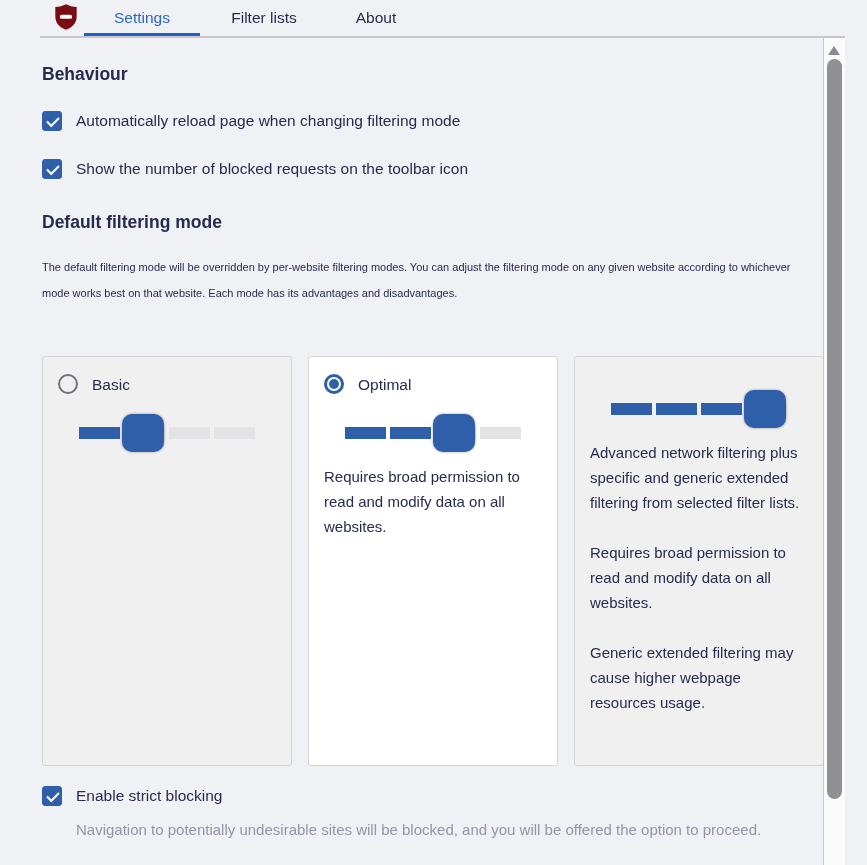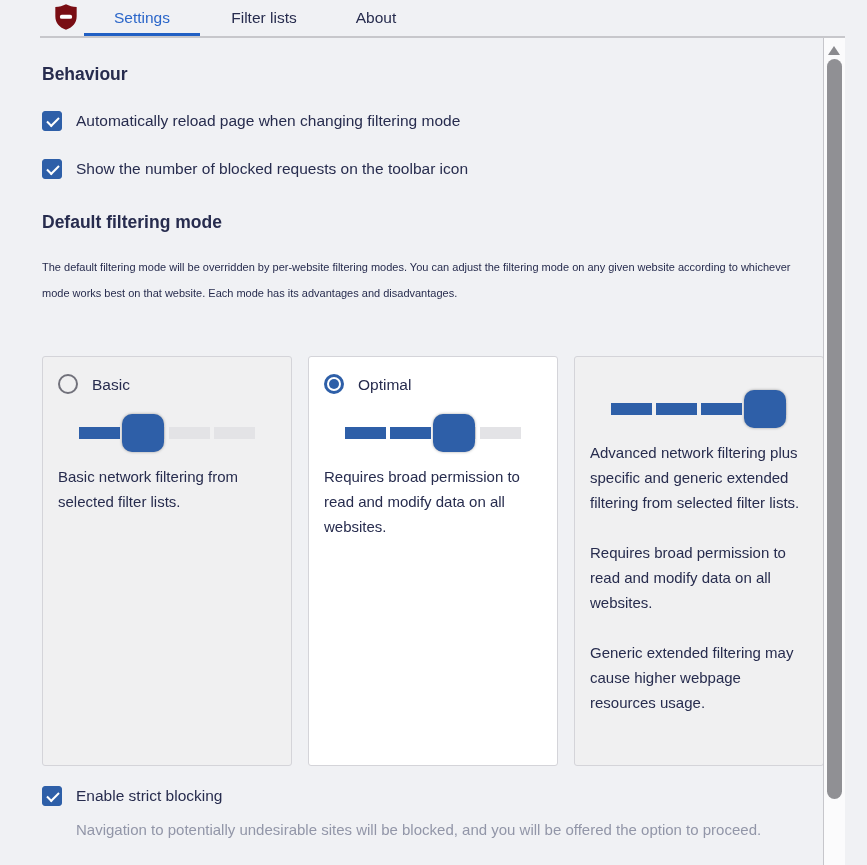--- a/index.html
+++ b/index.html
@@ -124,21 +124,20 @@
         <span class="card-title">Basic</span>
       </div>
       <div class="mode-slider">
           <div class="seg fill"></div>
           <div class="seg under"></div>
           <div class="seg empty"></div>
           <div class="seg empty"></div>
           <div class="thumb" style="left: 43px;"></div>
         </div>
       <div class="card-body">
-        <p>Basic network filtering from selected filter lists.</p>
       </div>
     </div>
 
     <div class="card on">
       <div class="card-head">
         <span class="radio on"></span>
         <span class="card-title">Optimal</span>
       </div>
       <div class="mode-slider">
           <div class="seg fill"></div>

